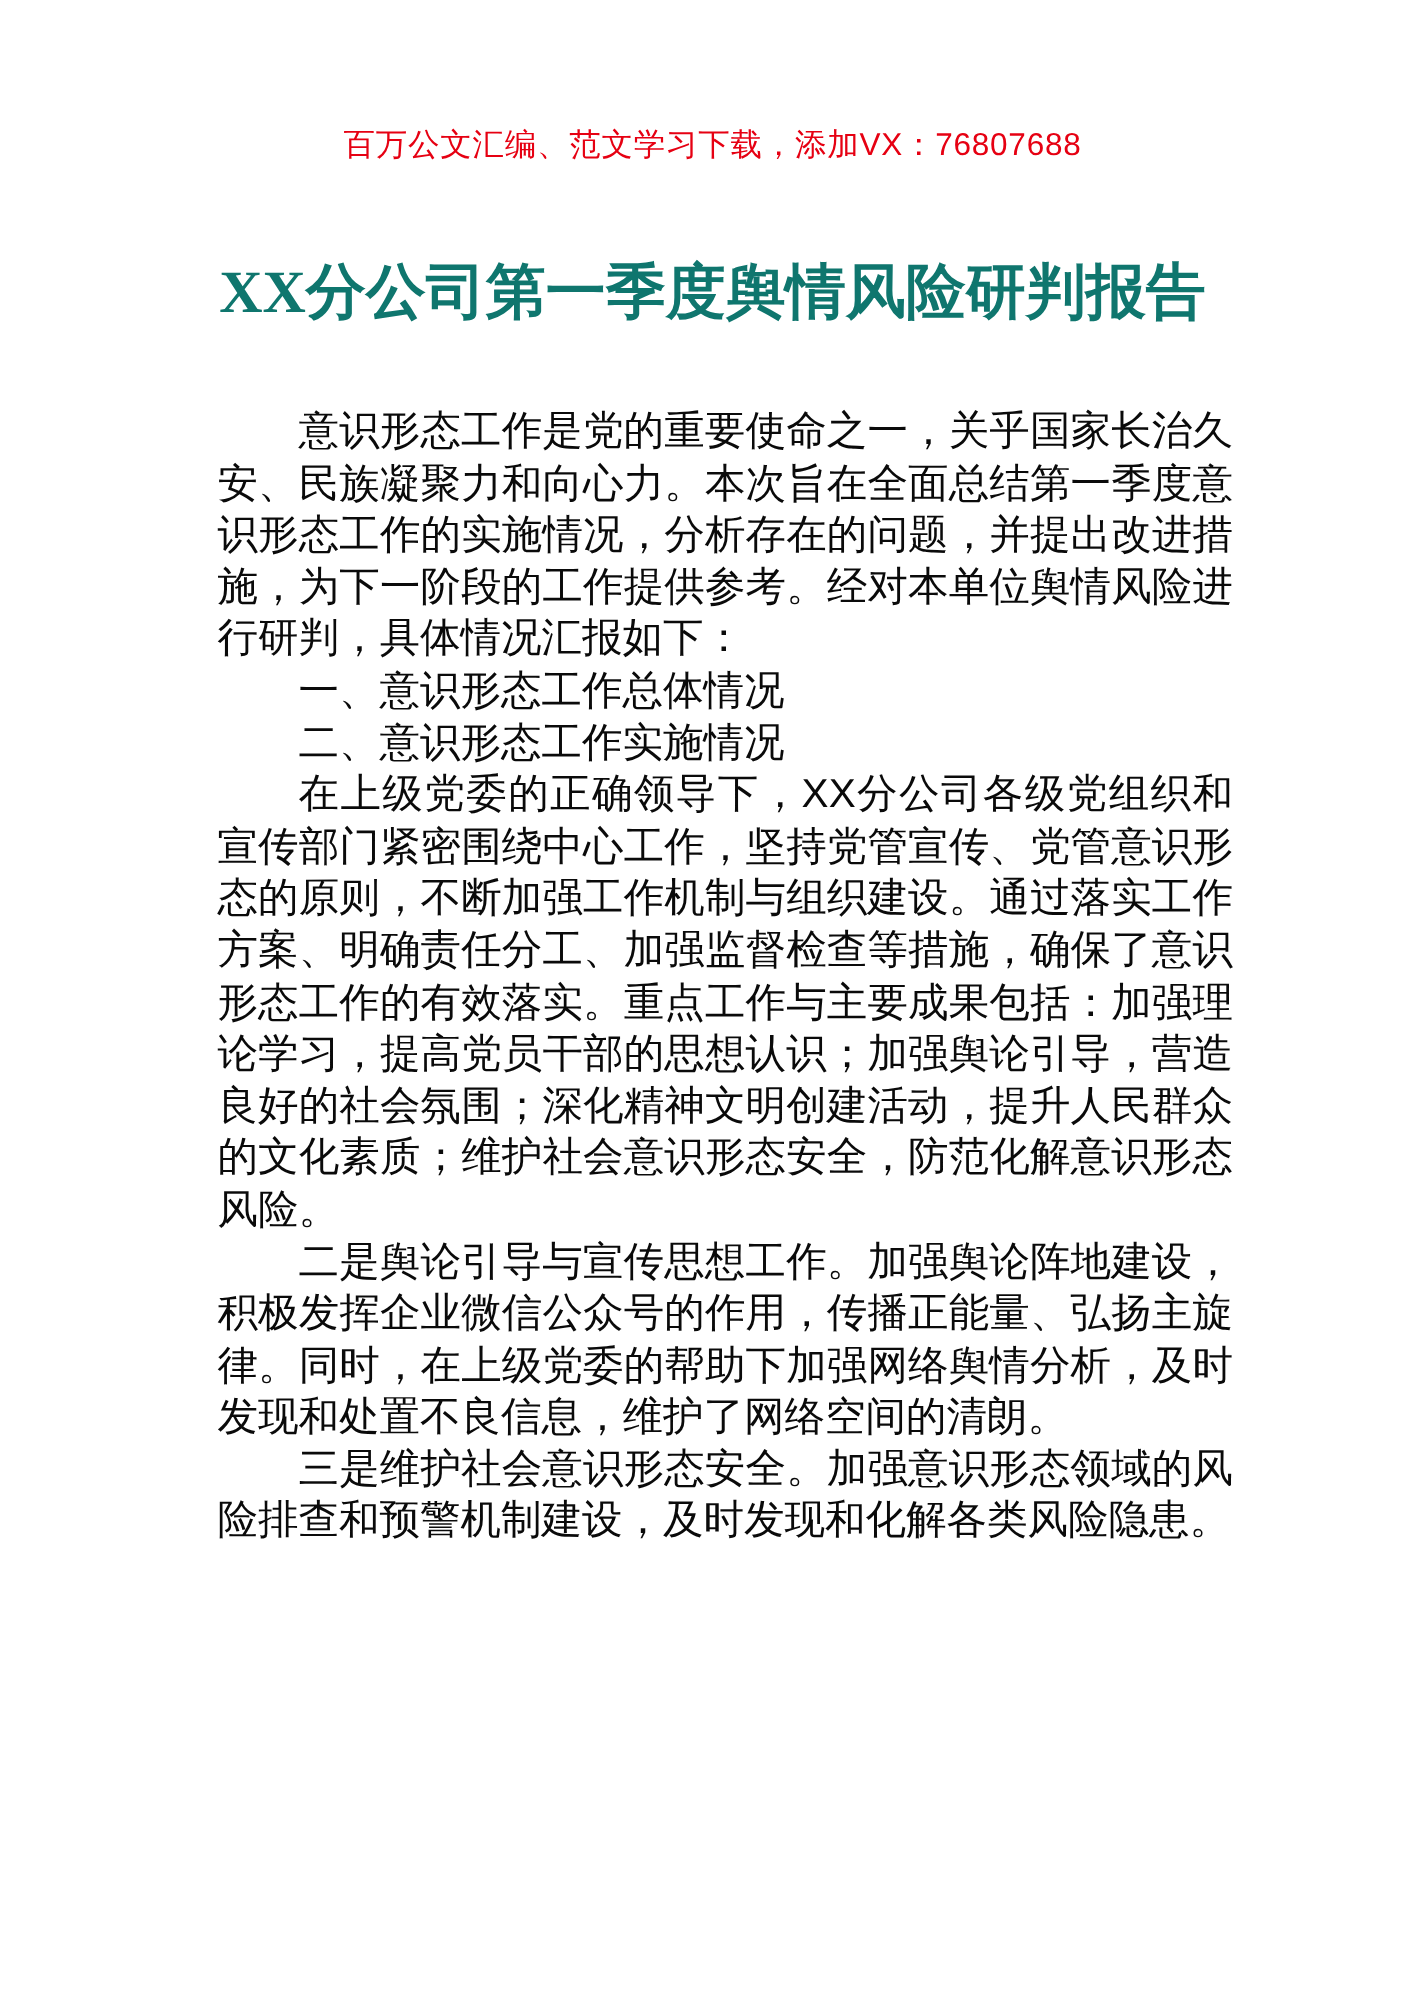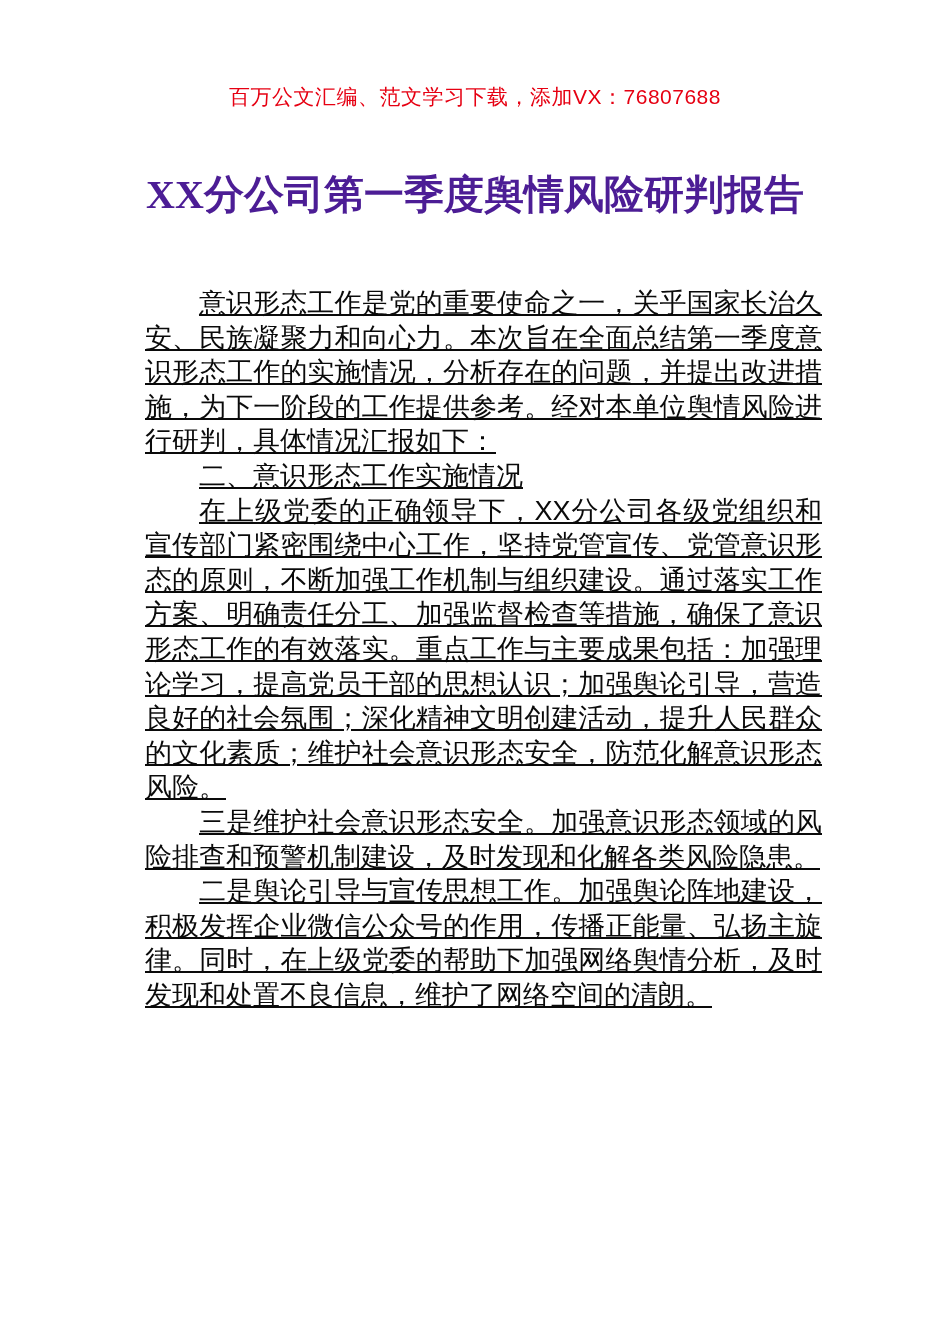--- a/index.html
+++ b/index.html
@@ -25,47 +25,47 @@
     color: var(--promo-red, #e60012);
     font-weight: 400;
   }
   .title {
     margin: 60px 0 0 0;
     text-align: center;
     font-size: 40px;
     line-height: 50px;
     font-weight: 700;
     font-family: "Liberation Serif", "DejaVu Serif", serif;
-    color: #4c1d95;
+    color: #0f766e;
   }
   .content {
-    margin: 66px 128px 0 145px; 
+    margin: 50px 128px 0 145px; 
     text-align: justify;
     text-justify: inter-ideograph;
     font-size: 27px;
     line-height: 34.6px;
     color: #0a0a0a;
-    text-decoration: underline;
   }
   .para {
     margin: 0;
     text-indent: 2em;
     word-break: break-all;
   }
 </style>
 </head>
 <body>
 
 <div class="page">
 
   <div class="promo">百万公文汇编、范文学习下载，添加VX：76807688</div>
 
   <h1 class="title">XX分公司第一季度舆情风险研判报告</h1>
 
   <div class="content">
     <p class="para">意识形态工作是党的重要使命之一，关乎国家长治久安、民族凝聚力和向心力。本次旨在全面总结第一季度意识形态工作的实施情况，分析存在的问题，并提出改进措施，为下一阶段的工作提供参考。经对本单位舆情风险进行研判，具体情况汇报如下：</p>
+    <p class="para">一、意识形态工作总体情况</p>
     <p class="para">二、意识形态工作实施情况</p>
     <p class="para">在上级党委的正确领导下，XX分公司各级党组织和宣传部门紧密围绕中心工作，坚持党管宣传、党管意识形态的原则，不断加强工作机制与组织建设。通过落实工作方案、明确责任分工、加强监督检查等措施，确保了意识形态工作的有效落实。重点工作与主要成果包括：加强理论学习，提高党员干部的思想认识；加强舆论引导，营造良好的社会氛围；深化精神文明创建活动，提升人民群众的文化素质；维护社会意识形态安全，防范化解意识形态风险。</p>
+    <p class="para">二是舆论引导与宣传思想工作。加强舆论阵地建设，积极发挥企业微信公众号的作用，传播正能量、弘扬主旋律。同时，在上级党委的帮助下加强网络舆情分析，及时发现和处置不良信息，维护了网络空间的清朗。</p>
     <p class="para">三是维护社会意识形态安全。加强意识形态领域的风险排查和预警机制建设，及时发现和化解各类风险隐患。</p>
-    <p class="para">二是舆论引导与宣传思想工作。加强舆论阵地建设，积极发挥企业微信公众号的作用，传播正能量、弘扬主旋律。同时，在上级党委的帮助下加强网络舆情分析，及时发现和处置不良信息，维护了网络空间的清朗。</p>
   </div>
 
 </div>
 
 </body></html>

